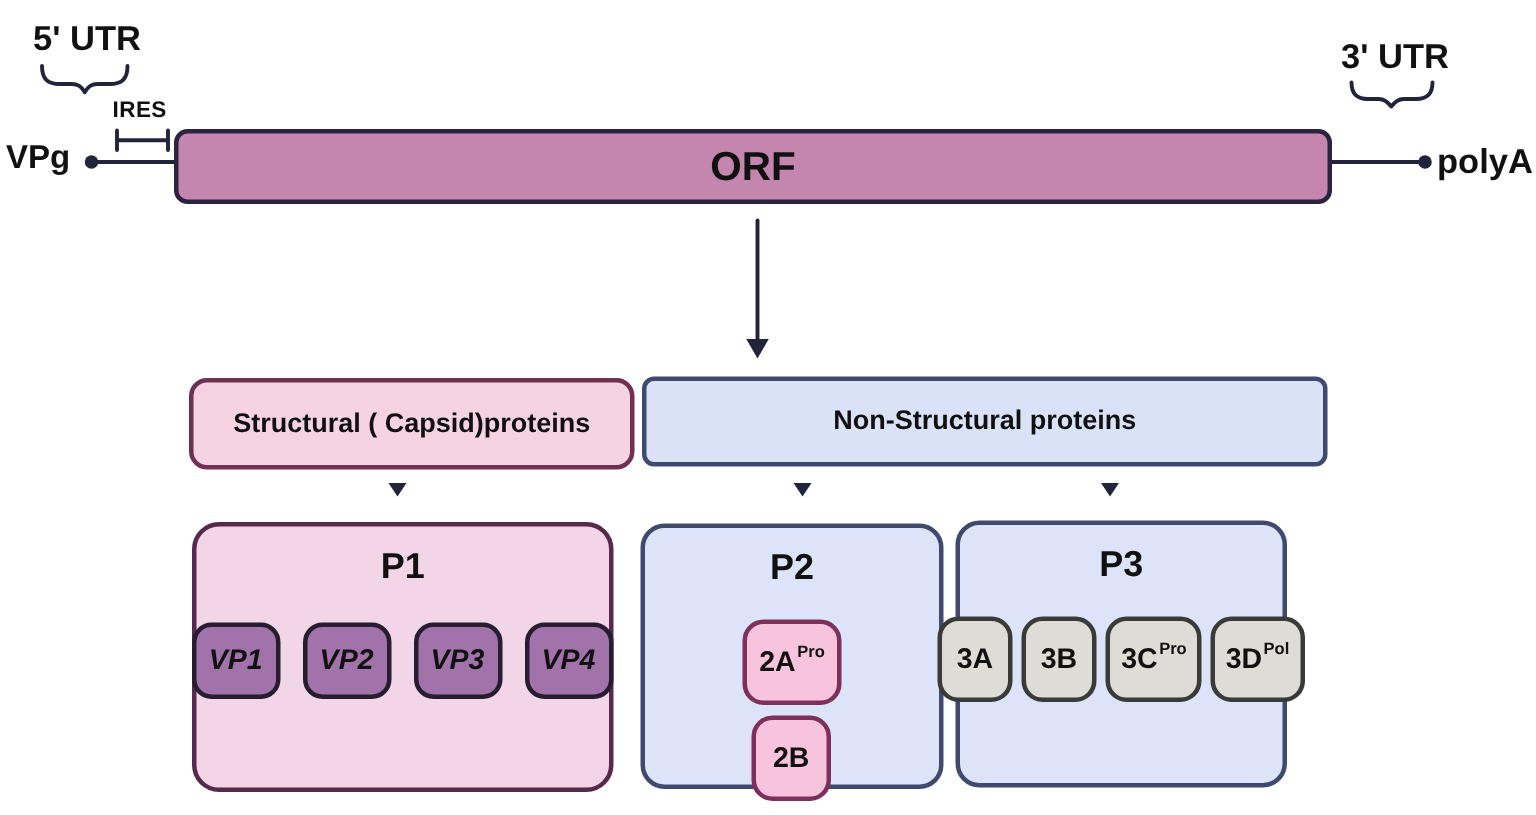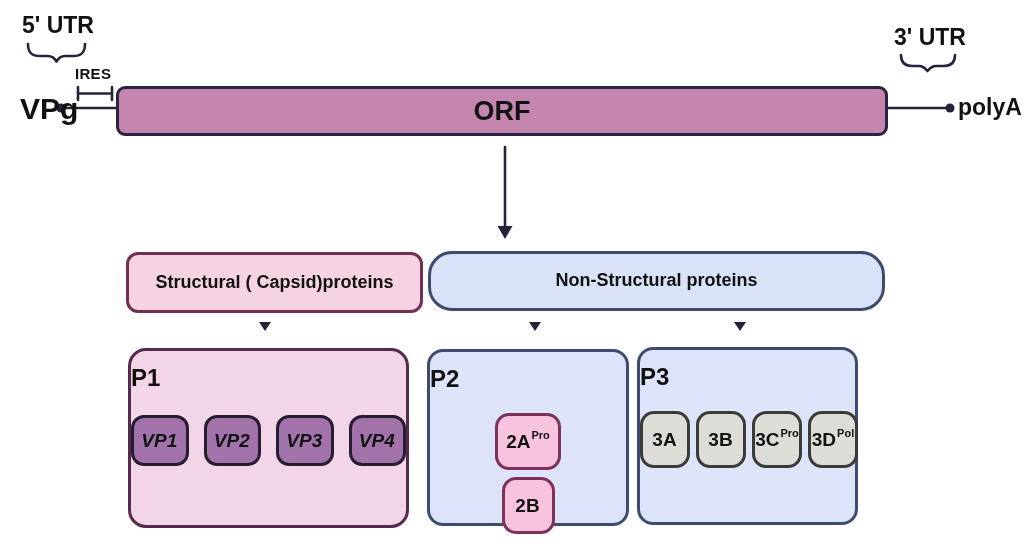--- a/index.html
+++ b/index.html
@@ -9,21 +9,21 @@
     font-family:"Liberation Sans", sans-serif;
     color:var(--ink, #111111);
     overflow:hidden;
   }
   .overlay { position:absolute; left:0; top:0; width:1024px; height:543px; pointer-events:none; }
   .stroke { stroke:var(--line, #23233b); stroke-width:2.6; fill:none; stroke-linecap:round; stroke-linejoin:round; }
   .fillshape { fill:var(--line, #23233b); stroke:none; }
 
   .lbl { position:absolute; font-weight:bold; white-space:nowrap; }
   .utr5  { left:22px;  top:12px;  font-size:23px; }
-  .vpg   { left:20px;   top:92px;  font-size:30px; }
+  .vpg   { left:4px;   top:92px;  font-size:22px; }
   .ires  { left:75px;  top:65px;  font-size:15px; letter-spacing:0.3px; }
   .polya { left:958px; top:94px;  font-size:23px; }
   .utr3  { left:894px; top:24px;  font-size:23px; }
 
   .orf-bar {
     position:absolute; left:116px; top:86px; width:772px; height:50px;
     box-sizing:border-box;
     background:var(--orf_fill, #c486af);
     border:3px solid var(--orf_border, #2c2342);
     border-radius:9px;
@@ -39,26 +39,26 @@
   .hdr.structural {
     left:126px; top:252px; width:297px; height:61px;
     background:var(--structural_fill, #f5d3e3);
     border:3px solid var(--structural_border, #703052);
     border-radius:12px;
   }
   .hdr.nonstructural {
     left:428px; top:251px; width:457px; height:60px;
     background:var(--nonstructural_fill, #dae2f8);
     border:3px solid var(--nonstructural_border, #3f4b6e);
-    border-radius:24px;
+    border-radius:8px;
   }
 
   .group {
     position:absolute; box-sizing:border-box;
-    display:flex; flex-direction:column; 
+    display:flex; flex-direction:column; align-items:center;
     padding-top:14px;
   }
   .group .title { font-weight:bold; font-size:24px; line-height:1.1; }
   .chips { display:flex; align-items:center; }
   .chip {
     box-sizing:border-box;
     display:flex; align-items:center; justify-content:center;
     font-weight:bold; font-size:19px; white-space:nowrap;
   }
   .chip-sup { font-size:11px; font-weight:bold; line-height:1; position:relative; top:-6px; margin-left:1px; }

